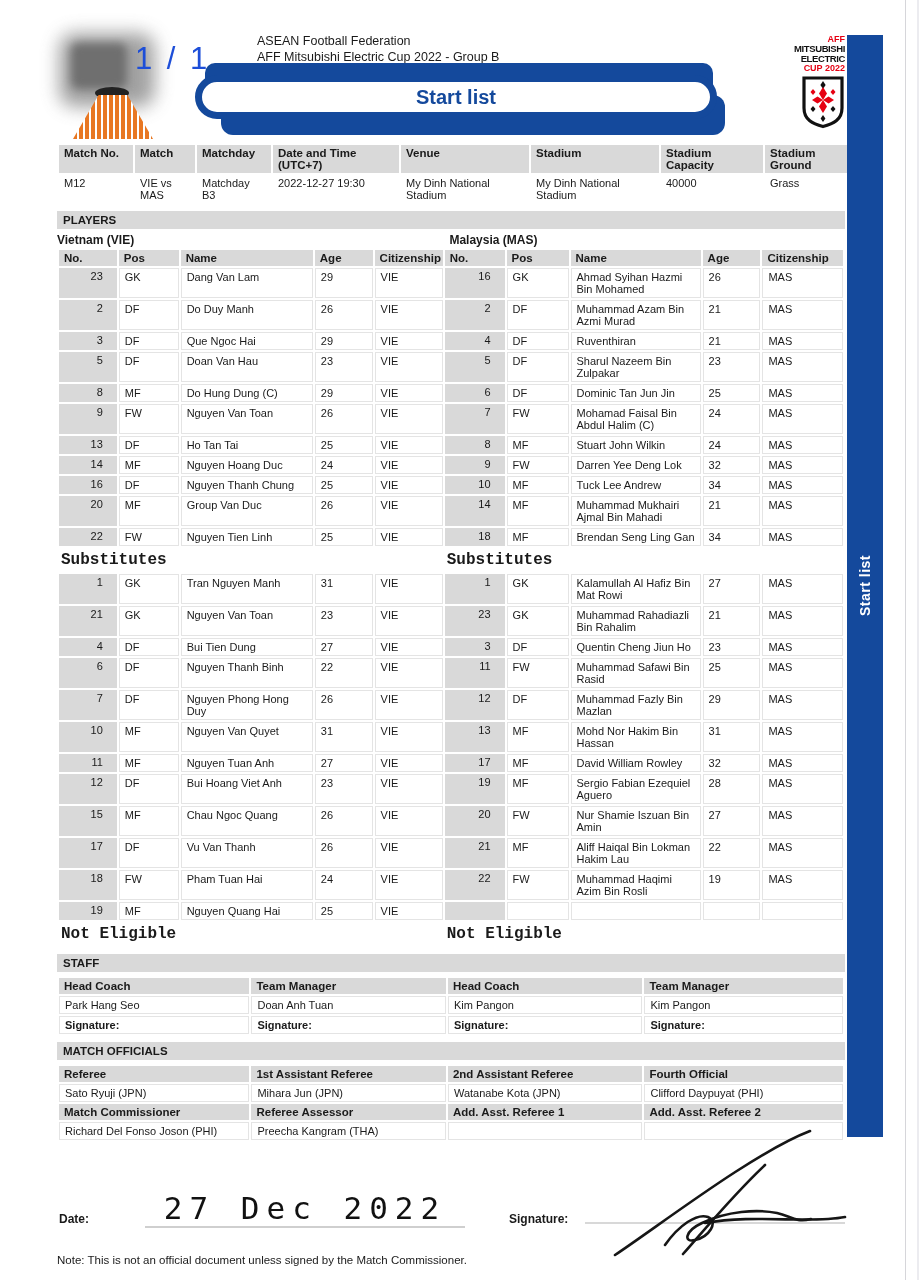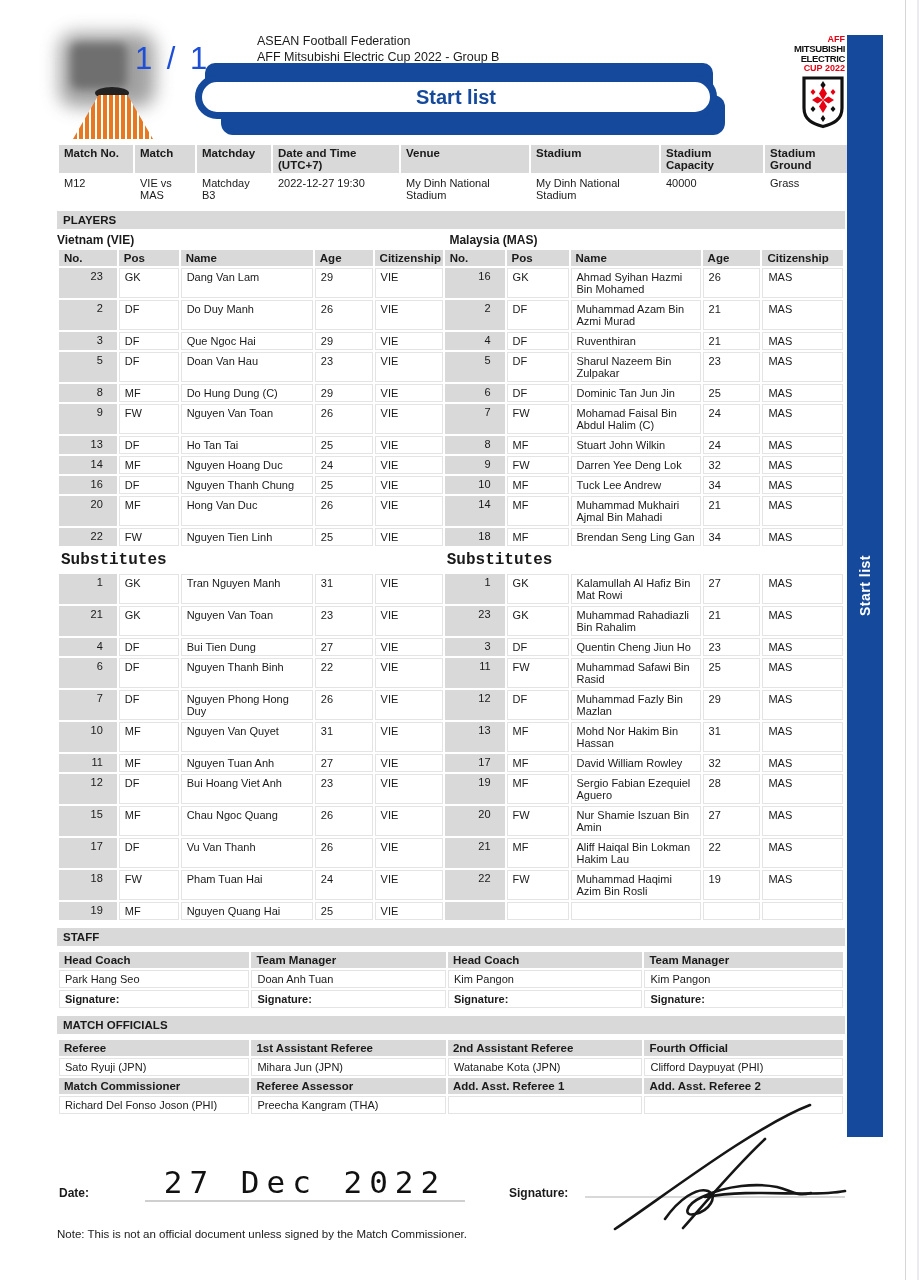--- a/index.html
+++ b/index.html
@@ -302,21 +302,21 @@
           <td>VIE</td>
           <td class="num">10</td>
           <td>MF</td>
           <td>Tuck Lee Andrew</td>
           <td>34</td>
           <td>MAS</td>
         </tr>
         <tr>
           <td class="num">20</td>
           <td>MF</td>
-          <td>Hong Van Duc</td>
+          <td>Group Van Duc</td>
           <td>26</td>
           <td>VIE</td>
           <td class="num">14</td>
           <td>MF</td>
           <td>Muhammad Mukhairi Ajmal Bin Mahadi</td>
           <td>21</td>
           <td>MAS</td>
         </tr>
         <tr>
           <td class="num">22</td>
@@ -470,20 +470,24 @@
           <td class="num">19</td>
           <td>MF</td>
           <td>Nguyen Quang Hai</td>
           <td>25</td>
           <td>VIE</td>
           <td class="num"></td>
           <td></td>
           <td></td>
           <td></td>
           <td></td>
+        </tr>
+        <tr>
+          <td class="lbl" colspan="5">Not Eligible</td>
+          <td class="lbl" colspan="5">Not Eligible</td>
         </tr>
       </tbody>
   </table>
 
   <div class="bar">STAFF</div>
   <table>
     <colgroup>
         <col style="width:188px">
         <col style="width:192px">
         <col style="width:192px">

